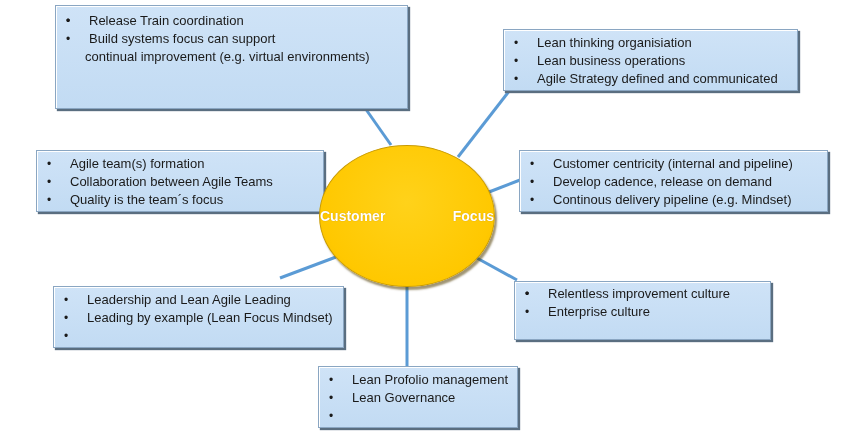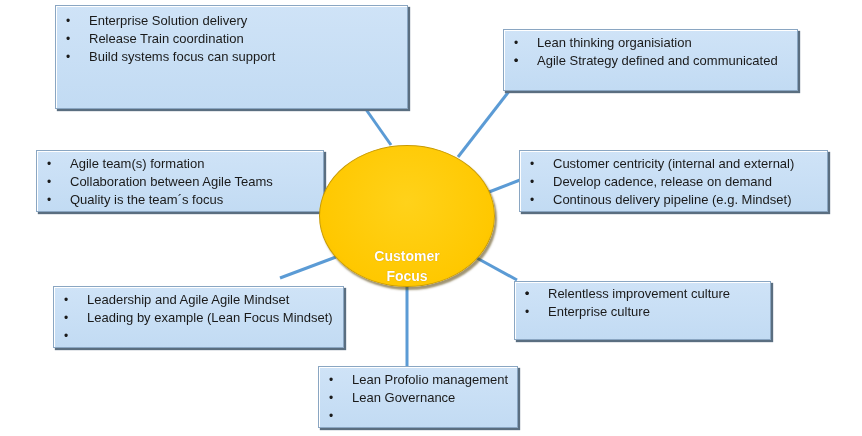--- a/index.html
+++ b/index.html
@@ -23,21 +23,21 @@
       font-size: 13px; line-height: 18px; color: #1a1a1a; white-space: nowrap;
     }
     .box li .bullet { position: absolute; left: 0; top: 0; font-size: 12px; }
     .box li .cont { display: block; margin-left: -4px; }
     #hub {
       position: absolute; left: 319px; top: 145px; width: 174px; height: 140px;
       border-radius: 50%;
       background: radial-gradient(ellipse at 50% 40%, #ffd21a 0%, #ffc800 70%, #f0b800 100%);
       border: 1px solid #c89a00;
       box-shadow: 2px 3px 2px rgba(80,60,0,0.55);
-      display: flex; align-items: center; justify-content: flex-end; flex-direction: column;
+      display: flex; align-items: center; justify-content: space-between; 
     }
     #hub span {
       color: #ffffff; font-weight: bold; font-size: 14px; line-height: 20px;
       text-shadow: 0 0 1px #c08a00;
     }
   </style>
 </head>
 <body>
 
 <svg id="connectors" viewBox="0 0 862 436">
@@ -46,53 +46,53 @@
   <line x1="324" y1="190" x2="325" y2="188" stroke="#5b9bd5" stroke-width="3"></line>
   <line x1="297" y1="178" x2="326" y2="188" stroke="#5b9bd5" stroke-width="3"></line>
   <line x1="520" y1="180" x2="489" y2="192" stroke="#5b9bd5" stroke-width="3"></line>
   <line x1="280" y1="278" x2="336" y2="257" stroke="#5b9bd5" stroke-width="3"></line>
   <line x1="475" y1="257" x2="517" y2="280" stroke="#5b9bd5" stroke-width="3"></line>
   <line x1="407" y1="286" x2="407" y2="368" stroke="#5b9bd5" stroke-width="3"></line>
 </svg>
 
 <div class="box" style="left:55px; top:5px; width:353px; height:104px;">
   <ul>
-    <li><span class="bullet">•</span><span>Enterprise Solution delivery</span></li>
+    <li><span class="bullet">•</span></li>
     <li><span class="bullet">•</span><span>Release Train coordination</span></li>
-    <li><span class="bullet">•</span><span>Build systems focus can support</span></li>
+    <li><span class="bullet">•</span><span>Build systems focus can support</span><span class="cont">continual improvement (e.g. virtual environments)</span></li>
   </ul>
 </div>
 
 <div class="box" style="left:503px; top:29px; width:295px; height:62px; padding-top:4px;">
   <ul>
     <li><span class="bullet">•</span><span>Lean thinking organisiation</span></li>
-    <li><span class="bullet">•</span></li>
+    <li><span class="bullet">•</span><span>Lean business operations</span></li>
     <li><span class="bullet">•</span><span>Agile Strategy defined and communicated</span></li>
   </ul>
 </div>
 
 <div class="box" style="left:36px; top:150px; width:288px; height:62px; padding-top:4px;">
   <ul>
     <li><span class="bullet">•</span><span>Agile team(s) formation</span></li>
     <li><span class="bullet">•</span><span>Collaboration between Agile Teams</span></li>
     <li><span class="bullet">•</span><span>Quality is the team´s focus</span></li>
   </ul>
 </div>
 
 <div class="box" style="left:519px; top:150px; width:309px; height:62px; padding-top:4px;">
   <ul>
-    <li><span class="bullet">•</span><span>Customer centricity (internal and external)</span></li>
+    <li><span class="bullet">•</span><span>Customer centricity (internal and pipeline)</span></li>
     <li><span class="bullet">•</span><span>Develop cadence, release on demand</span></li>
     <li><span class="bullet">•</span><span>Continous delivery pipeline (e.g. Mindset)</span></li>
   </ul>
 </div>
 
 <div class="box" style="left:53px; top:286px; width:291px; height:62px; padding-top:4px;">
   <ul>
-    <li><span class="bullet">•</span><span>Leadership and Agile Agile Mindset</span></li>
+    <li><span class="bullet">•</span><span>Leadership and Lean Agile Leading</span></li>
     <li><span class="bullet">•</span><span>Leading by example (Lean Focus Mindset)</span></li>
     <li><span class="bullet">•</span></li>
   </ul>
 </div>
 
 <div class="box" style="left:514px; top:281px; width:257px; height:59px; padding-top:3px;">
   <ul>
     <li><span class="bullet">•</span></li>
     <li><span class="bullet">•</span><span>Relentless improvement culture</span></li>
     <li><span class="bullet">•</span><span>Enterprise culture</span></li>

